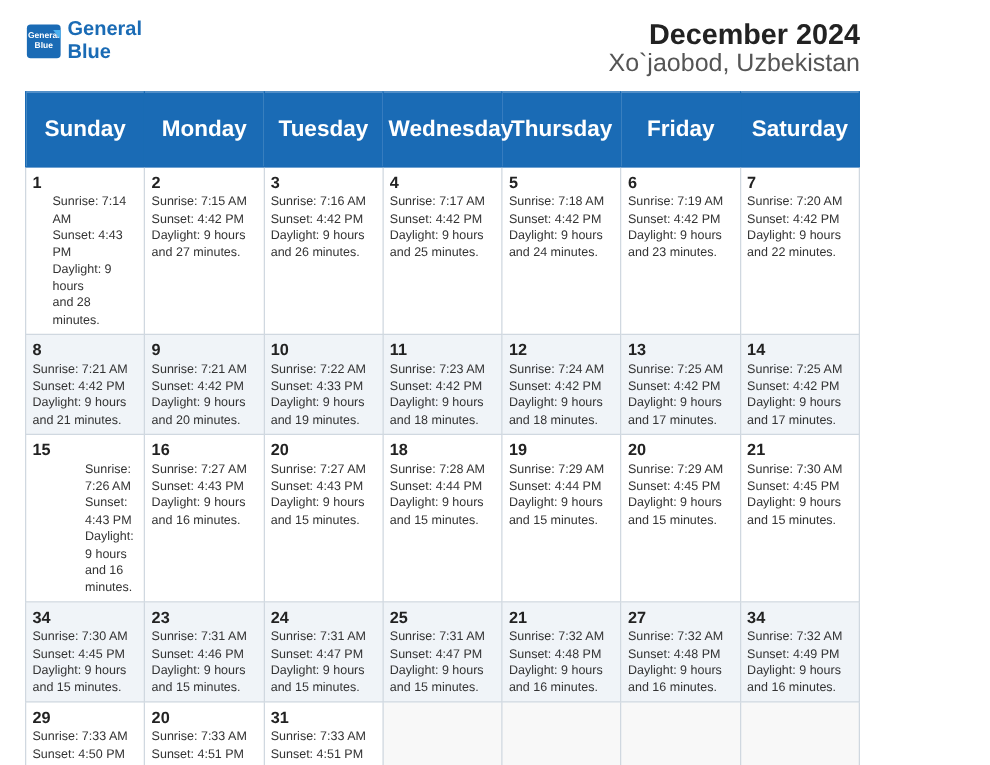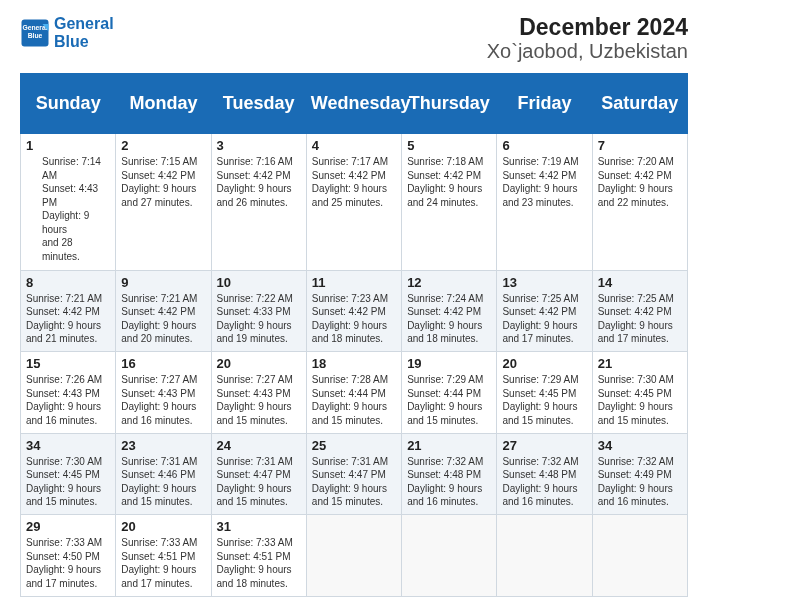--- a/index.html
+++ b/index.html
@@ -225,21 +225,21 @@
             <span class="day-num">14</span>
             <div class="day-info" style="white-space: pre-line;">Sunrise: 7:25 AM
 Sunset: 4:42 PM
 Daylight: 9 hours
 and 17 minutes.</div>
           </td>
         </tr>
         <tr>
           <td>
             <span class="day-num">15</span>
-            <div class="day-info" style="white-space: pre-line;">Sunrise: 7:26 AM
+            <div class="day-info" style="white-space: pre-line; margin-left: 42px;">Sunrise: 7:26 AM
 Sunset: 4:43 PM
 Daylight: 9 hours
 and 16 minutes.</div>
           </td>
           <td>
             <span class="day-num">16</span>
             <div class="day-info" style="white-space: pre-line;">Sunrise: 7:27 AM
 Sunset: 4:43 PM
 Daylight: 9 hours
 and 16 minutes.</div>

